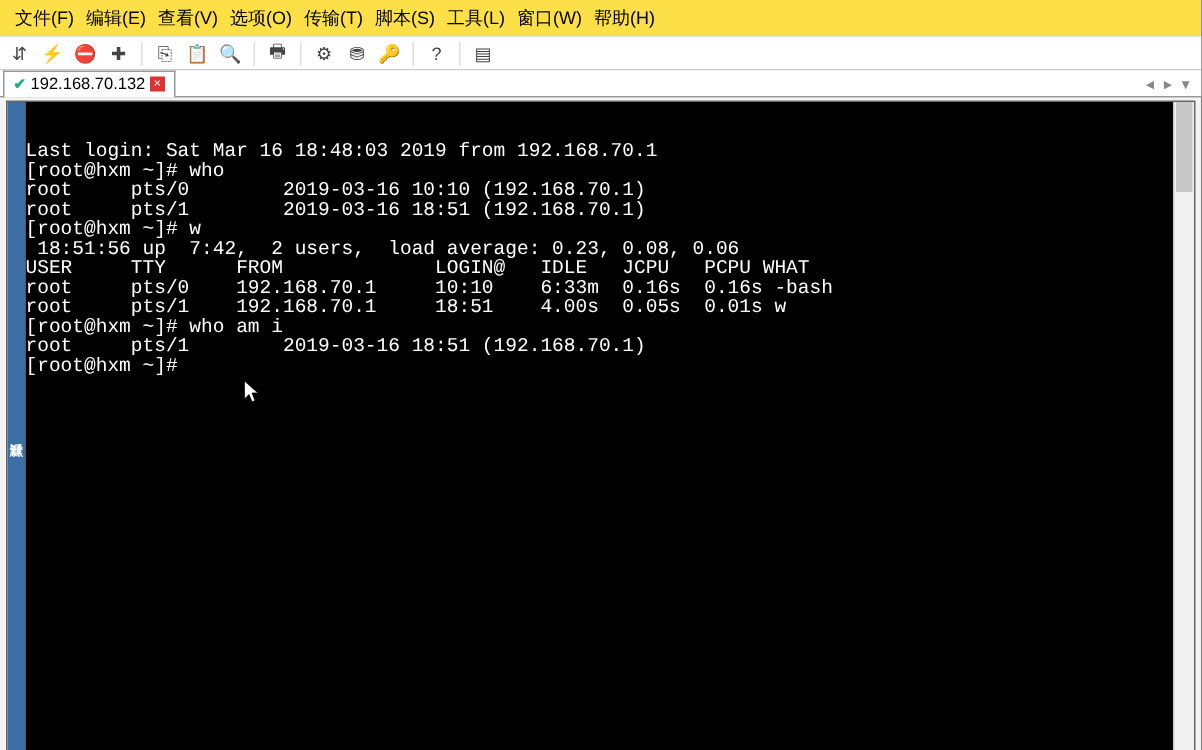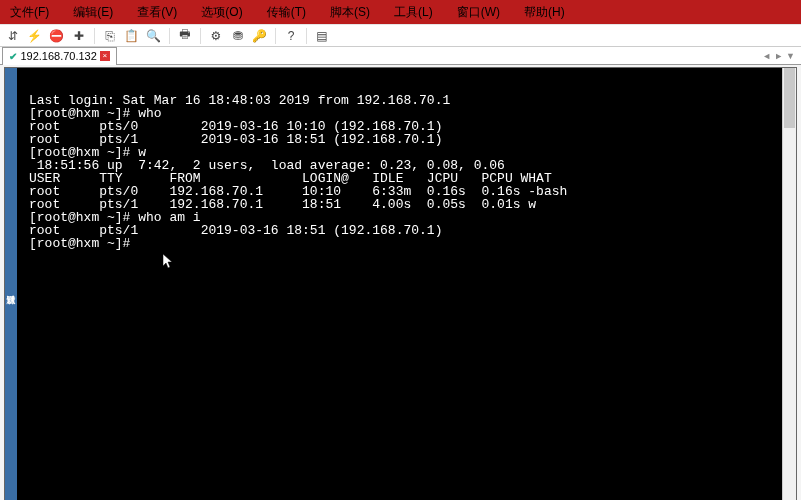--- a/index.html
+++ b/index.html
@@ -5,23 +5,23 @@
   * { box-sizing: border-box; margin: 0; padding: 0; }
   body {
     width: 801px; height: 500px;
     font-family: "Segoe UI", Tahoma, sans-serif;
     font-size: 12px;
     background: #f4f4f4;
     overflow: hidden;
     position: relative;
   }
   .menubar {
-    display: flex; gap: 16px;
+    display: flex; gap: 0;
     padding: 12px 6px;
-    background: #b91c1c;
+    background: #fde047;
     border-bottom: 1px solid #e5e5e5;
     height: 18px;
     align-items: center;
   }
   .menubar span { padding: 0 4px; color: #000; cursor: default; }
   .toolbar {
     display: flex; align-items: center;
     padding: 2px 4px; gap: 4px;
     background: #fff;
     border-bottom: 1px solid #ccc;
@@ -139,21 +139,21 @@
   <div class="tab-nav">
     <span>◄</span>
     <span>►</span>
     <span>▼</span>
   </div>
 </div>
 
 <div class="terminal-wrap">
   <div class="left-gutter">默认对译</div>
   <div class="terminal" id="terminal">
-    <pre style="margin: 0px; font-family: inherit; font-size: inherit; line-height: inherit; padding-left: 12px;">Last login: Sat Mar 16 18:48:03 2019 from 192.168.70.1
+    <pre style="margin: 0px; font-family: inherit; font-size: inherit; line-height: inherit;">Last login: Sat Mar 16 18:48:03 2019 from 192.168.70.1
 [root@hxm ~]# who
 root     pts/0        2019-03-16 10:10 (192.168.70.1)
 root     pts/1        2019-03-16 18:51 (192.168.70.1)
 [root@hxm ~]# w
  18:51:56 up  7:42,  2 users,  load average: 0.23, 0.08, 0.06
 USER     TTY      FROM             LOGIN@   IDLE   JCPU   PCPU WHAT
 root     pts/0    192.168.70.1     10:10    6:33m  0.16s  0.16s -bash
 root     pts/1    192.168.70.1     18:51    4.00s  0.05s  0.01s w
 [root@hxm ~]# who am i
 root     pts/1        2019-03-16 18:51 (192.168.70.1)

